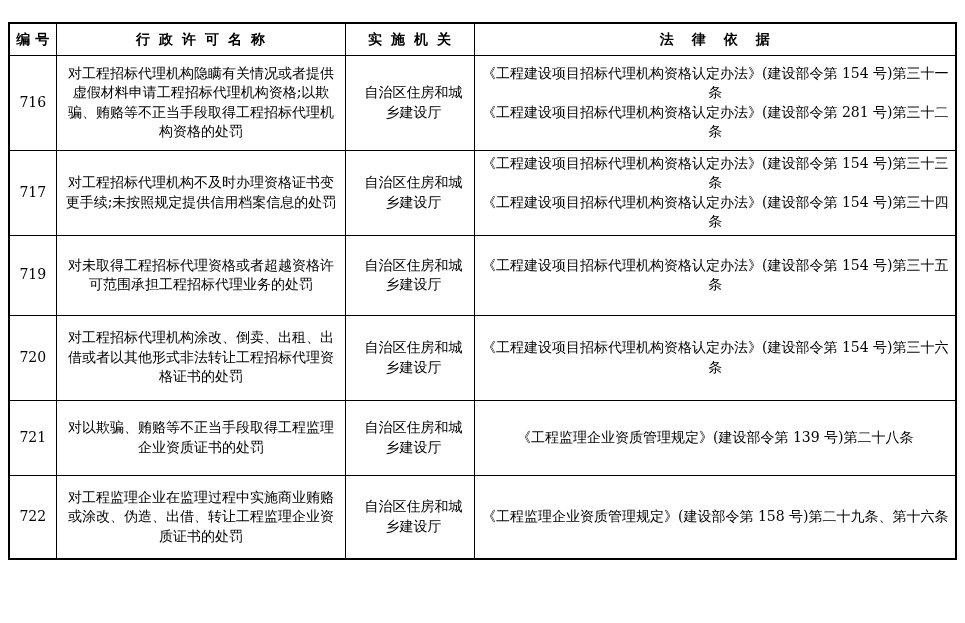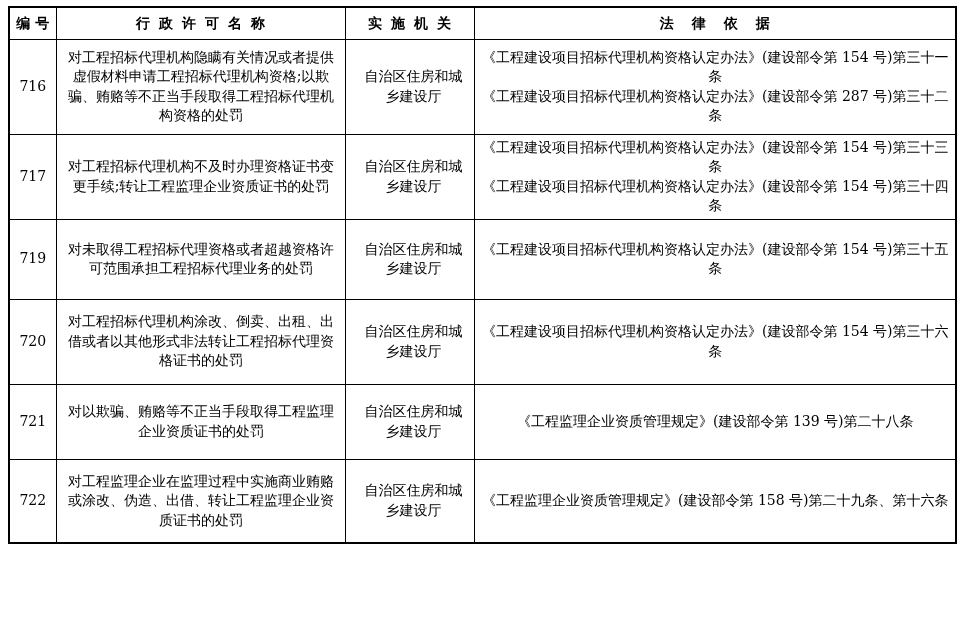--- a/index.html
+++ b/index.html
@@ -7,21 +7,21 @@
     padding: 0;
     background: #ffffff;
     width: 965px;
     height: 623px;
     font-family: "DejaVu Serif", "Liberation Serif", serif;
     color: #000000;
   }
   .doc-table {
     position: absolute;
     left: 8px;
-    top: 6px;
+    top: 22px;
     width: 947px;
     border-collapse: collapse;
     table-layout: fixed;
     border: 2px solid #000;
   }
   .doc-table th, .doc-table td {
     border: 1px solid #000;
     font-size: 14px;
     line-height: 19.5px;
     vertical-align: middle;
@@ -83,26 +83,26 @@
       <th class="h-legal">法律依据</th>
     </tr>
   </thead>
   <tbody>
     <tr class="rh-716">
       <td class="c-id">716</td>
       <td class="c-name">对工程招标代理机构隐瞒有关情况或者提供虚假材料申请工程招标代理机构资格;以欺骗、贿赂等不正当手段取得工程招标代理机构资格的处罚</td>
       <td class="c-agency">自治区住房和城乡建设厅</td>
       <td class="c-legal">
         <div class="legal-line">《工程建设项目招标代理机构资格认定办法》(建设部令第 154 号)第三十一条</div>
-        <div class="legal-line">《工程建设项目招标代理机构资格认定办法》(建设部令第 287 号)第三十二条</div>
+        <div class="legal-line">《工程建设项目招标代理机构资格认定办法》(建设部令第 281 号)第三十二条</div>
       </td>
     </tr>
     <tr class="rh-717">
       <td class="c-id">717</td>
-      <td class="c-name">对工程招标代理机构不及时办理资格证书变更手续;转让工程监理企业资质证书的处罚</td>
+      <td class="c-name">对工程招标代理机构不及时办理资格证书变更手续;未按照规定提供信用档案信息的处罚</td>
       <td class="c-agency">自治区住房和城乡建设厅</td>
       <td class="c-legal">
         <div class="legal-line">《工程建设项目招标代理机构资格认定办法》(建设部令第 154 号)第三十三条</div>
         <div class="legal-line">《工程建设项目招标代理机构资格认定办法》(建设部令第 154 号)第三十四条</div>
       </td>
     </tr>
     <tr class="rh-719">
       <td class="c-id">719</td>
       <td class="c-name">对未取得工程招标代理资格或者超越资格许可范围承担工程招标代理业务的处罚</td>
       <td class="c-agency">自治区住房和城乡建设厅</td>

